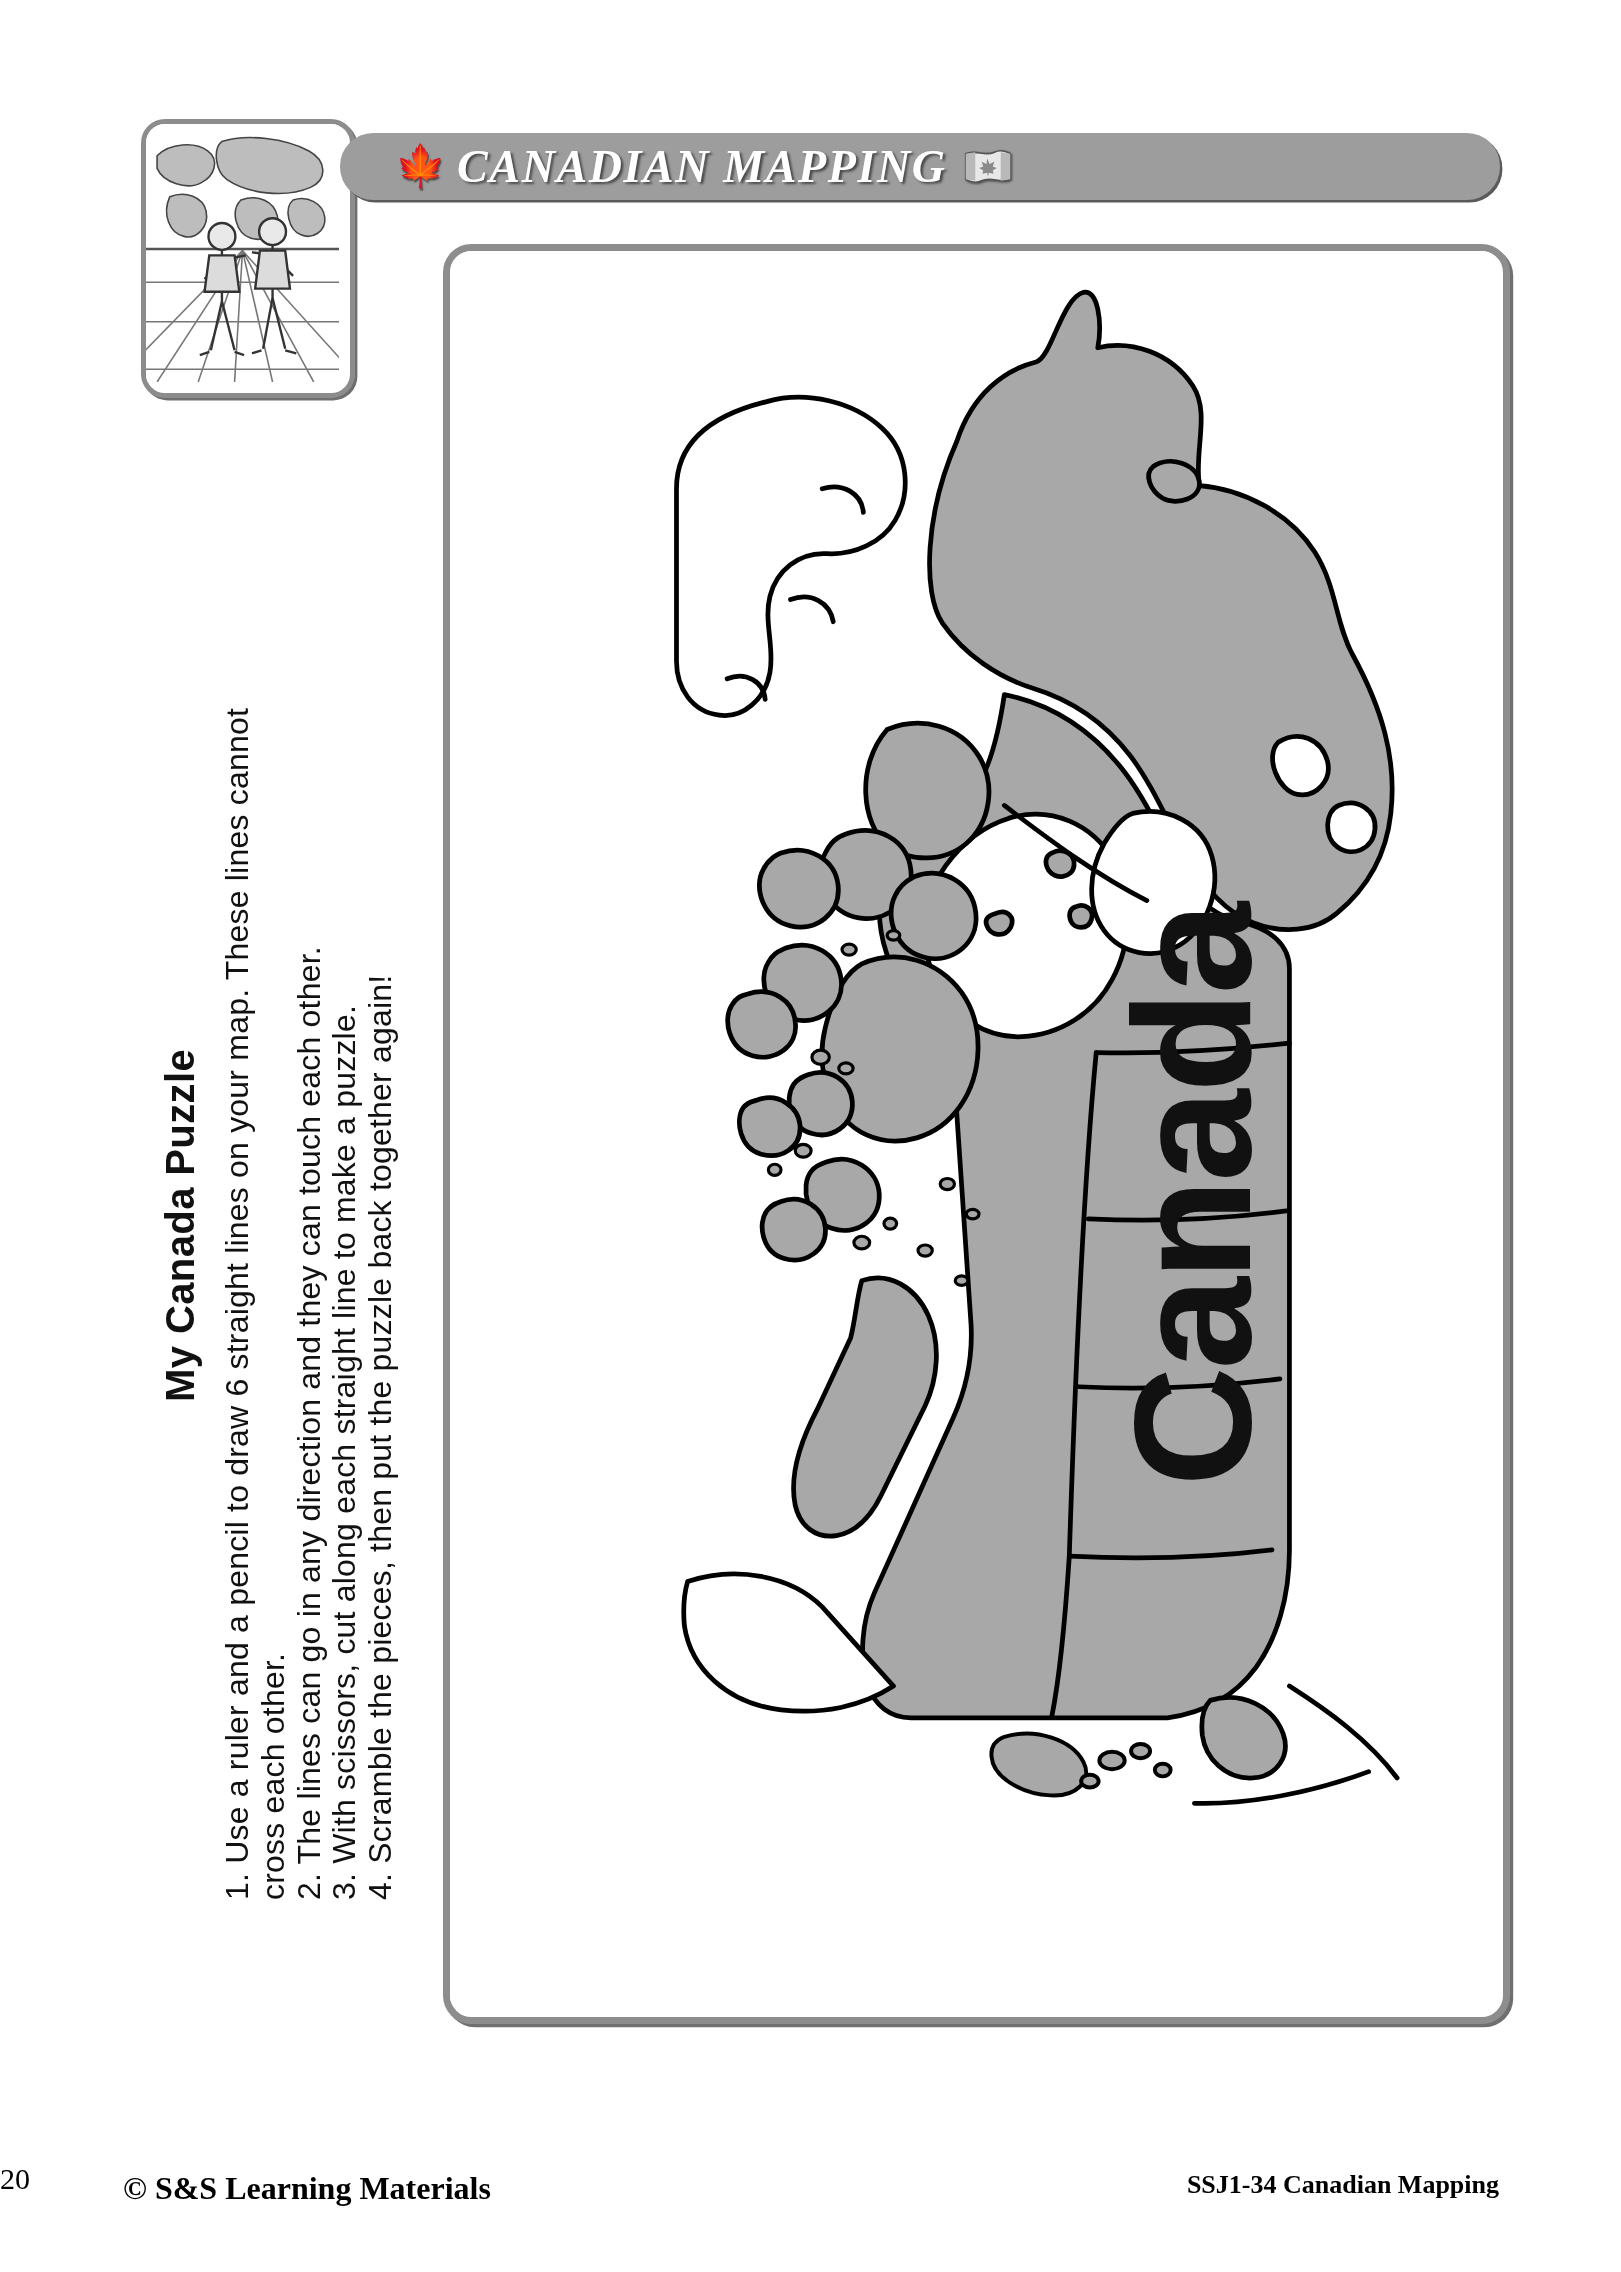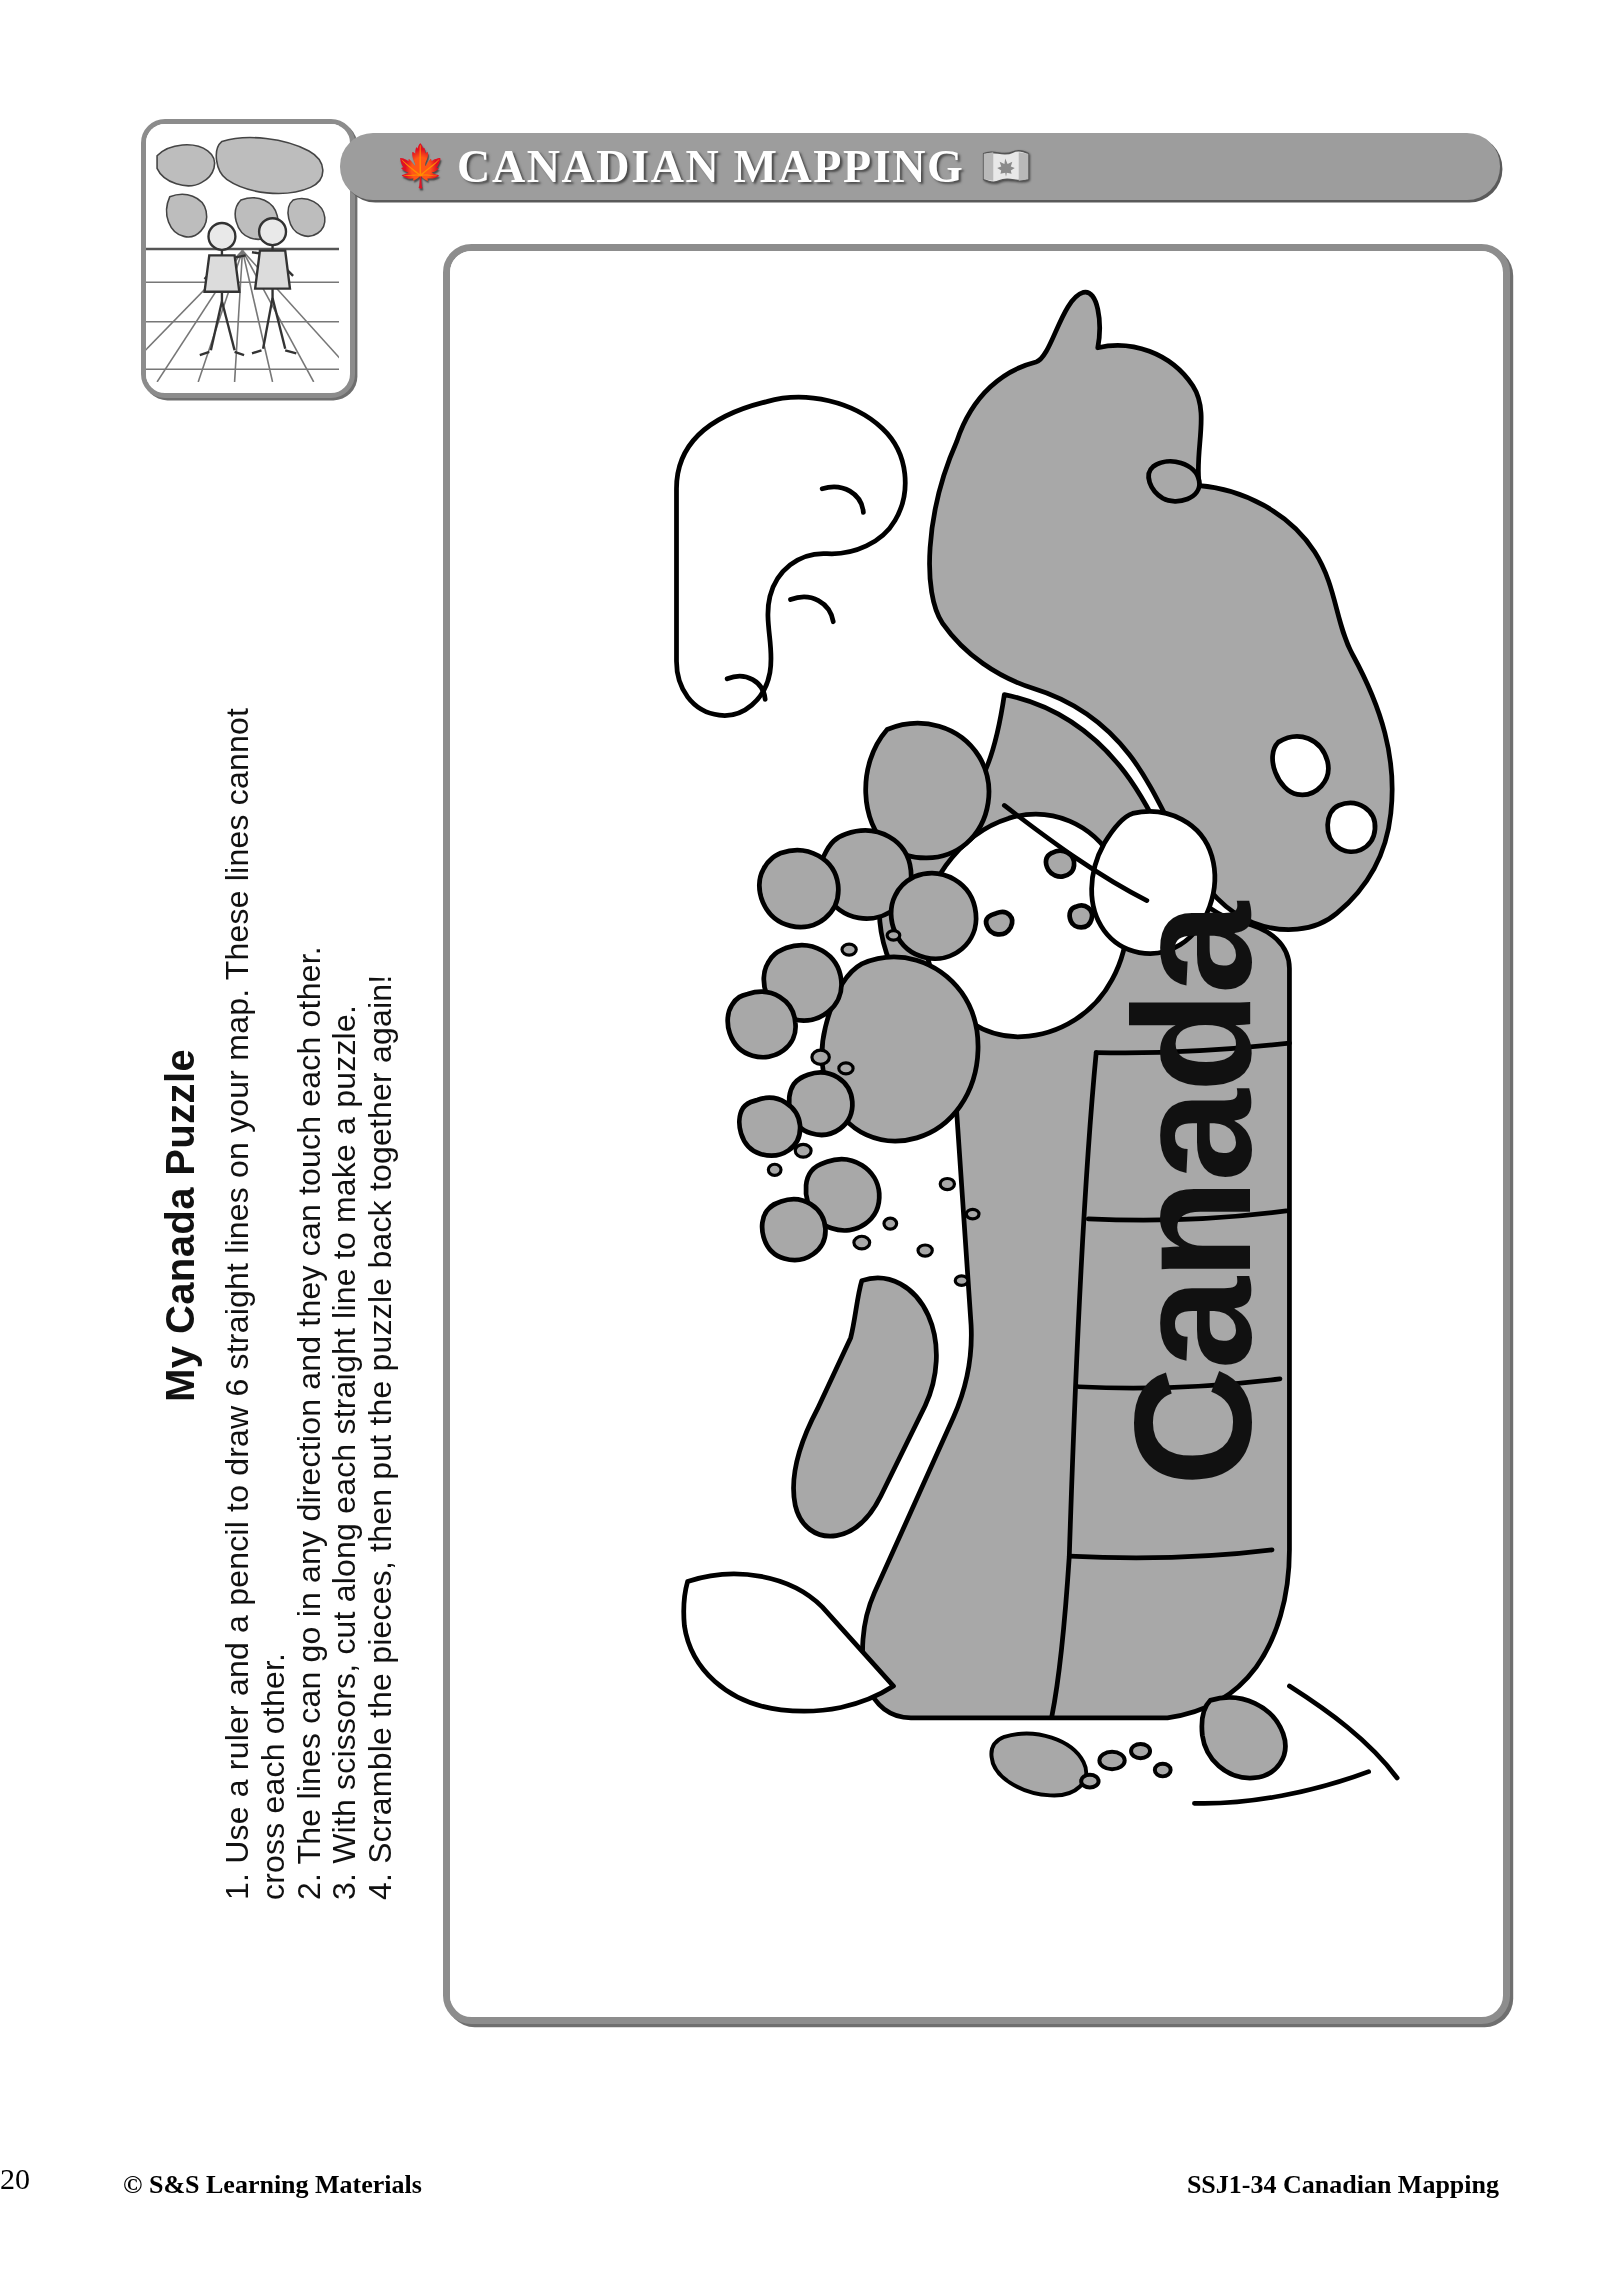--- a/index.html
+++ b/index.html
@@ -36,20 +36,21 @@
     margin-right: 11px;
     text-shadow: 1.6px 1.6px 1.6px #4a4a4a;
   }
   #header-banner .title {
     color: #ffffff;
     font-family: "Liberation Serif", serif;
     font-weight: bold;
     font-size: 46px;
     letter-spacing: 1.6px;
     text-shadow: 2.4px 2.4px 2.4px #4a4a4a;
+    font-style: italic;
   }
   #header-banner .flag-icon {
     margin-left: 17.4px;
     width: 48px;
     height: 35px;
     position: relative;
     filter: drop-shadow(1.6px 1.6px 0.8px #4a4a4a);
   }
 
   
@@ -122,21 +123,21 @@
     top: 2170px;
     width: 1622px;
     height: 48px;
   }
   #footer-left {
     position: absolute;
     left: 123px;
     top: 0;
     font-family: "Liberation Serif", serif;
     font-weight: bold;
-    font-size: 26px;
+    font-size: 32px;
     color: #000000;
   }
   #footer-center {
     position: absolute;
     left: 0;
     top: -8px;
     width: 1622px;
     font-family: "Liberation Serif", serif;
     font-size: 30px;
     color: #000000;

